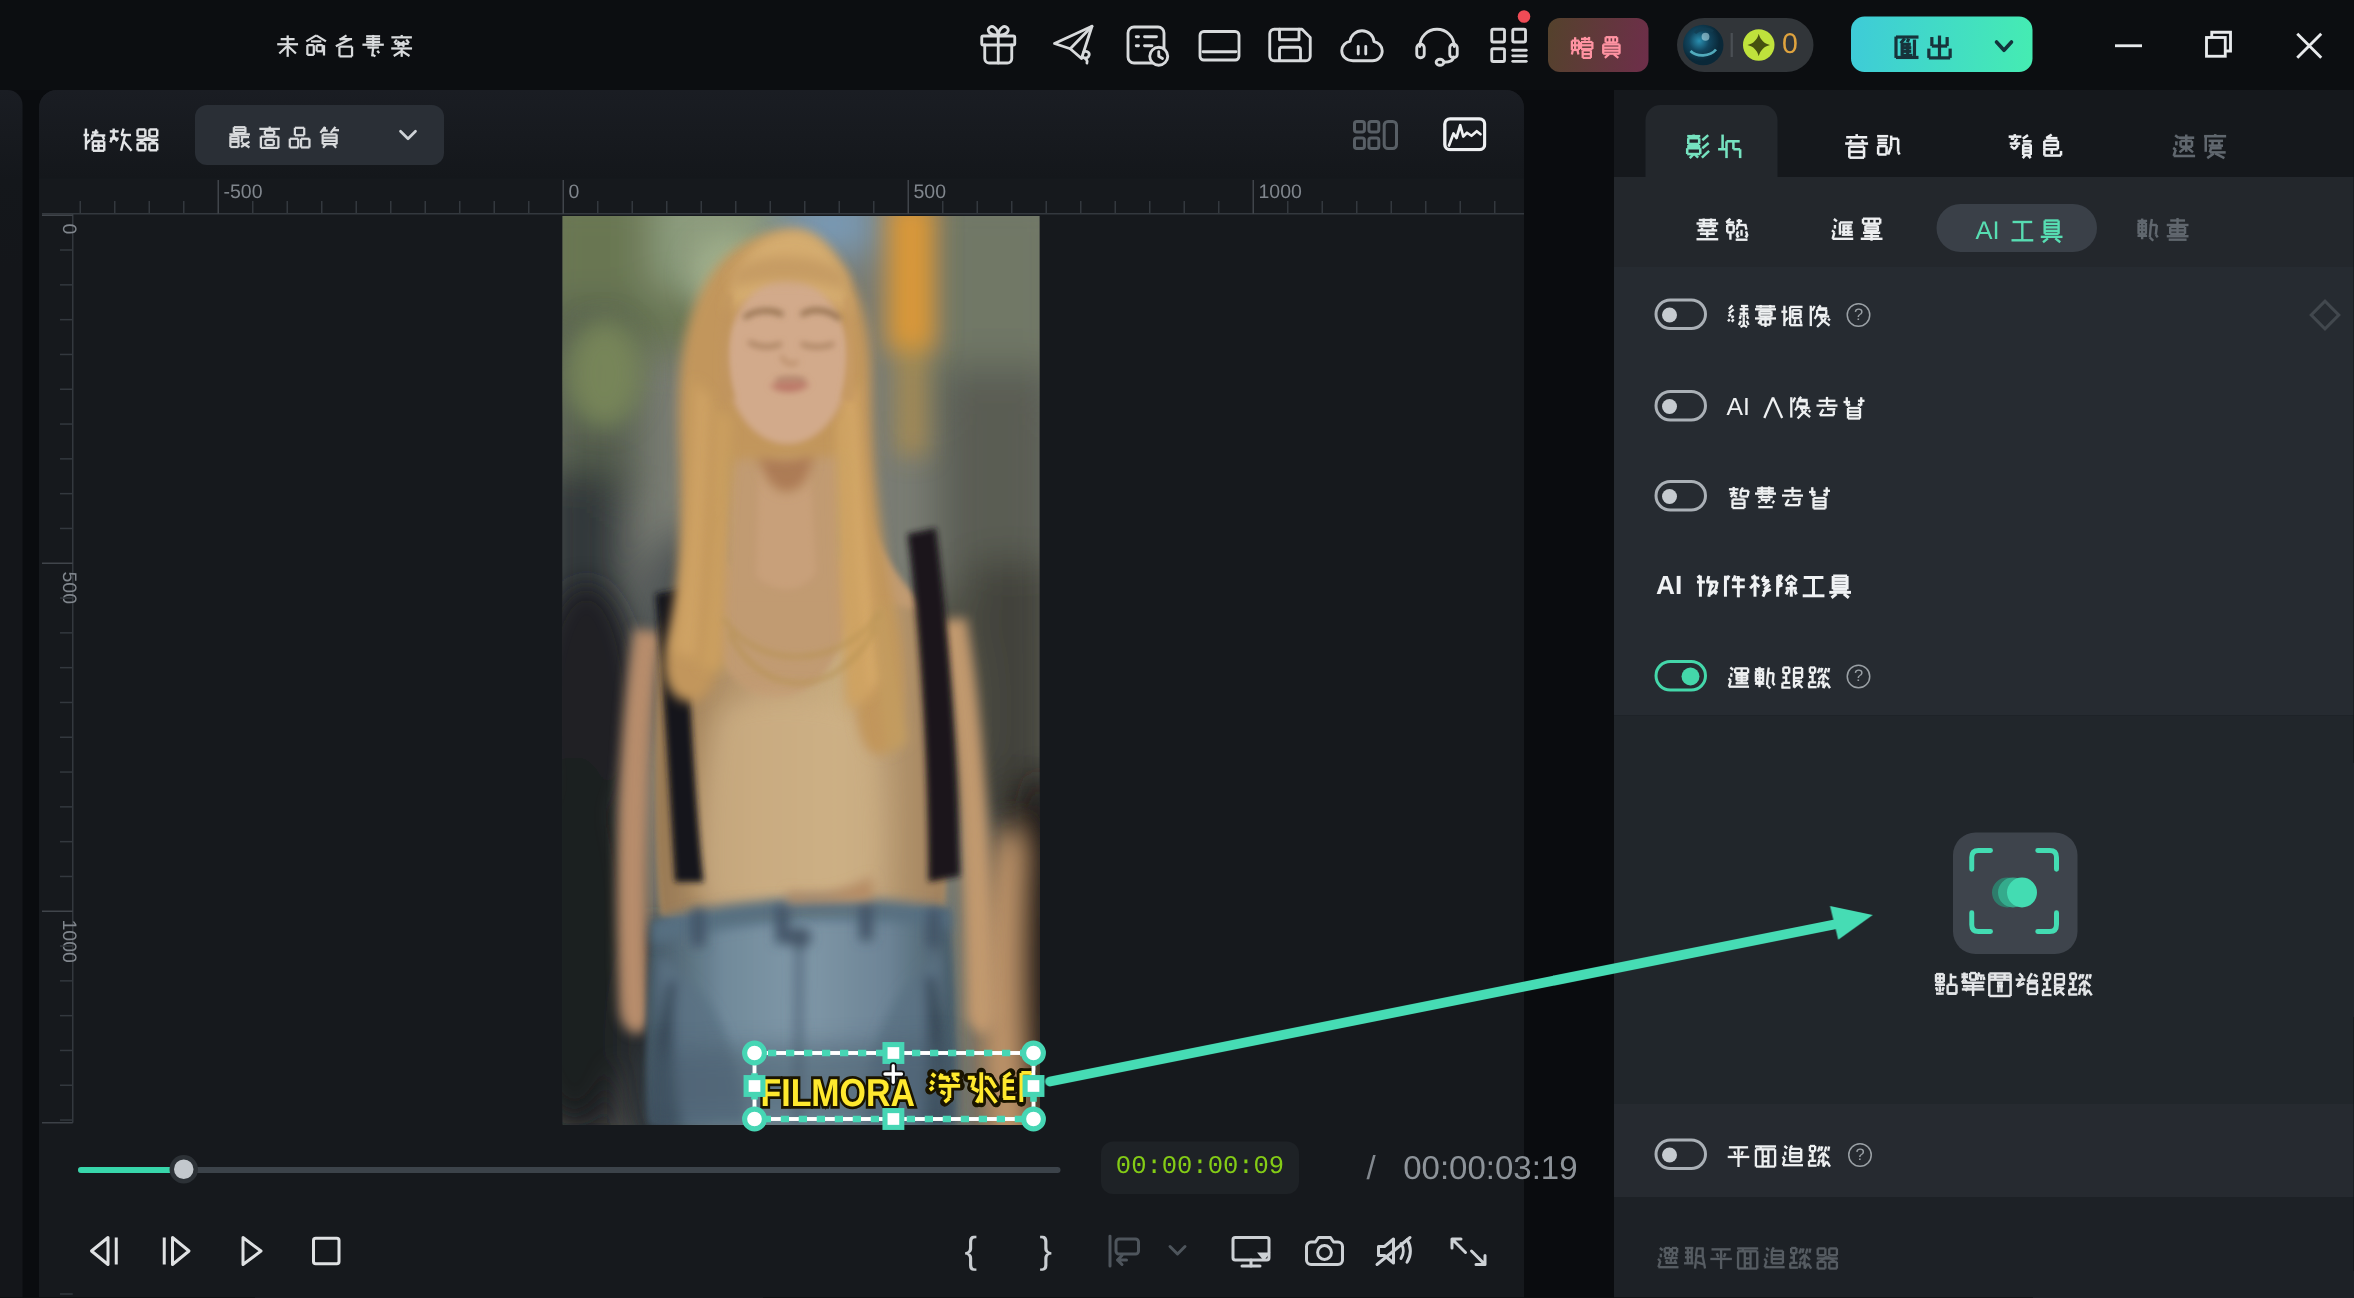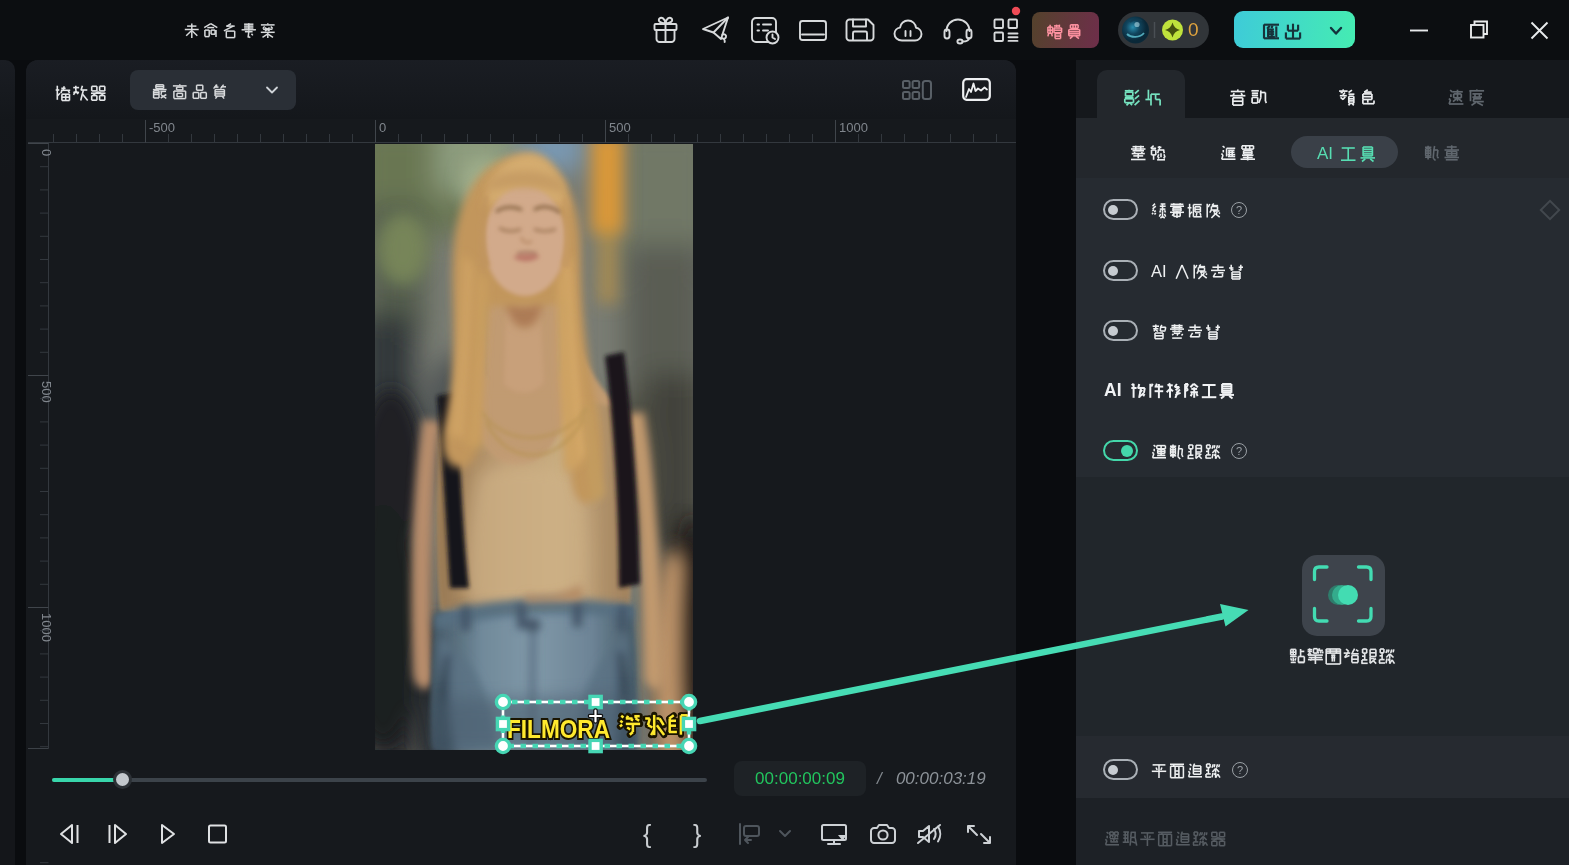--- a/index.html
+++ b/index.html
@@ -428,22 +428,22 @@
 
           <path d="M150 450 C170 454 190 450 206 440 L208 456 L150 458 Z" fill="#bb9068" filter="url(#b4)"></path>
           <path d="M58 556 L262 550 L262 606 L58 606 Z" fill="#4e6272" opacity="0.55" filter="url(#b8)"></path>
         </g>
         <rect x="0" y="0" width="318" height="606" fill="#000" opacity="0.03"></rect>
       </g>
     </svg>
 <div class="abs" style="left:26px;top:717.5px;width:655px;height:4.5px;background:#3c434a;border-radius:3px;"></div>
     <div class="abs" style="left:26px;top:717.5px;width:72px;height:4.5px;background:#38d6ab;border-radius:3px;"></div>
     <div class="abs" style="left:87px;top:710px;width:19px;height:19px;border-radius:50%;background:#c3c8cd;border:3px solid #2c3136;"></div>
-    <div class="abs" style="left:708px;top:701px;width:132px;height:35px;background:#1e2226;border-radius:8px;color:#22c55e;font-size:17px;line-height:35px;text-align:center;">00:00:00:09</div>
-    <div class="abs" style="left:851px;top:701px;width:200px;height:35px;color:#82888e;font-size:17px;line-height:35px;font-style:italic;">/&nbsp;&nbsp; <span style="color:#8d9399;">00:00:03:19</span></div>
+    <div class="abs" style="left:708px;top:701px;width:132px;height:35px;background:#1e2226;border-radius:8px;color:#84cc16;font-size:17px;line-height:35px;text-align:center;font-family:Liberation Mono, monospace;">00:00:00:09</div>
+    <div class="abs" style="left:885px;top:701px;width:200px;height:35px;color:#82888e;font-size:22px;line-height:35px;">/&nbsp;&nbsp; <span style="color:#8d9399;">00:00:03:19</span></div>
 
     <svg class="abs" style="left:32px;top:763px;" width="200" height="22" viewBox="0 0 200 22">
       <g fill="none" stroke="#dfe1e3" stroke-width="2" stroke-linejoin="round">
         <path d="M14 2 L3 11 L14 20 Z"></path>
           <line x1="19.5" y1="2" x2="19.5" y2="20"></line>
         <path d="M57 2 L68 11 L57 20 Z"></path>
           <line x1="51.5" y1="2" x2="51.5" y2="20"></line>
         <path d="M104 2 L116 11 L104 20 Z"></path>
         <rect x="151" y="2.5" width="17" height="17" rx="1.5"></rect>
       </g>

